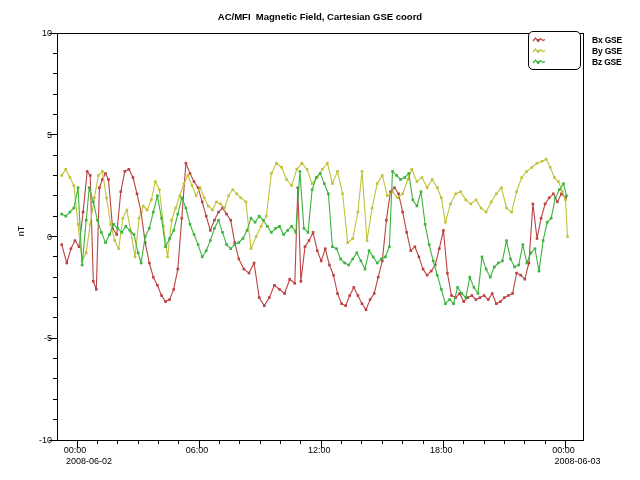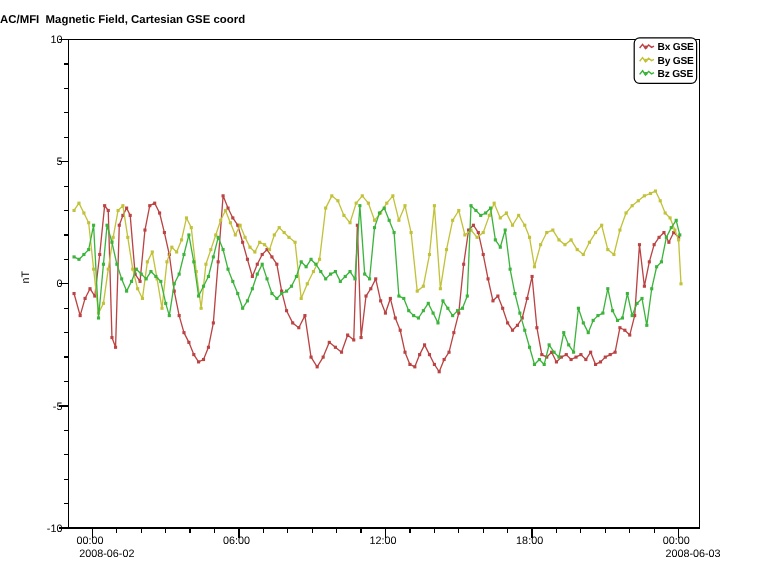--- a/index.html
+++ b/index.html
@@ -1,26 +1,26 @@
 <!DOCTYPE html>
 <html><head>
 <meta charset="utf-8">
 <style>
   html,body{margin:0;padding:0;background:#fff;}
   #stage{position:relative;width:640px;height:480px;background:#fff;overflow:hidden;
          font-family:"Liberation Sans", sans-serif;}
-  #chart-title{position:absolute;left:0;top:11px;width:640px;text-align:left;
+  #chart-title{position:absolute;left:0;top:11px;width:640px;text-align:center;
                font-size:9.5px;font-weight:bold;color:#000;white-space:pre;}
   #y-axis-label{position:absolute;left:8px;top:226px;width:26px;text-align:center;
                 font-size:9px;color:#000;transform:rotate(-90deg);}
   #plot-svg{position:absolute;left:0;top:0;}
   #legend{position:absolute;left:528px;top:31px;width:53px;
           border:1px solid #000;border-radius:5px;background:#fff;
           padding:2px 0 2px 3px;box-sizing:border-box;}
-  .lrow{display:flex;height:11px;}
+  .lrow{display:flex;align-items:center;height:11px;gap:44px;}
   .lrow span{font-size:8.5px;font-weight:bold;color:#000;white-space:nowrap;letter-spacing:-0.2px;}
   .lsq{margin-right:2px;flex:0 0 auto;}
 </style>
 </head>
 <body>
 
 <div id="stage">
   <svg id="plot-svg" width="640" height="480">
       <rect x="57" y="33" width="526" height="407" fill="none" stroke="#000" stroke-width="1" shape-rendering="crispEdges"></rect>
       <line x1="49" y1="33" x2="57" y2="33" stroke="#000" shape-rendering="crispEdges"></line>

